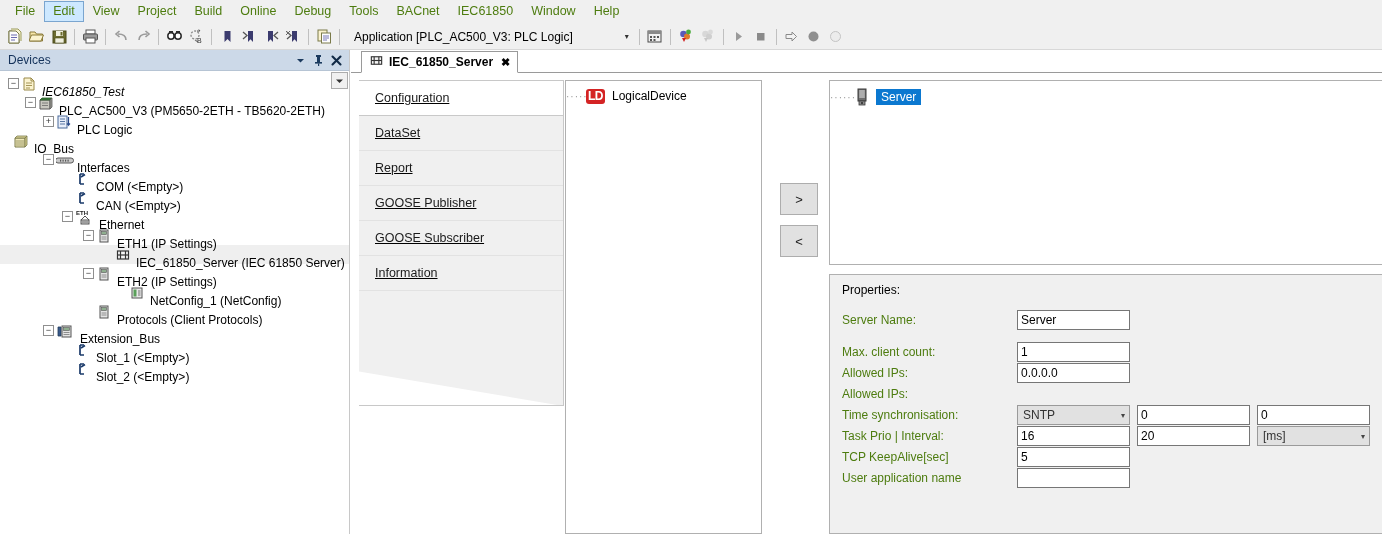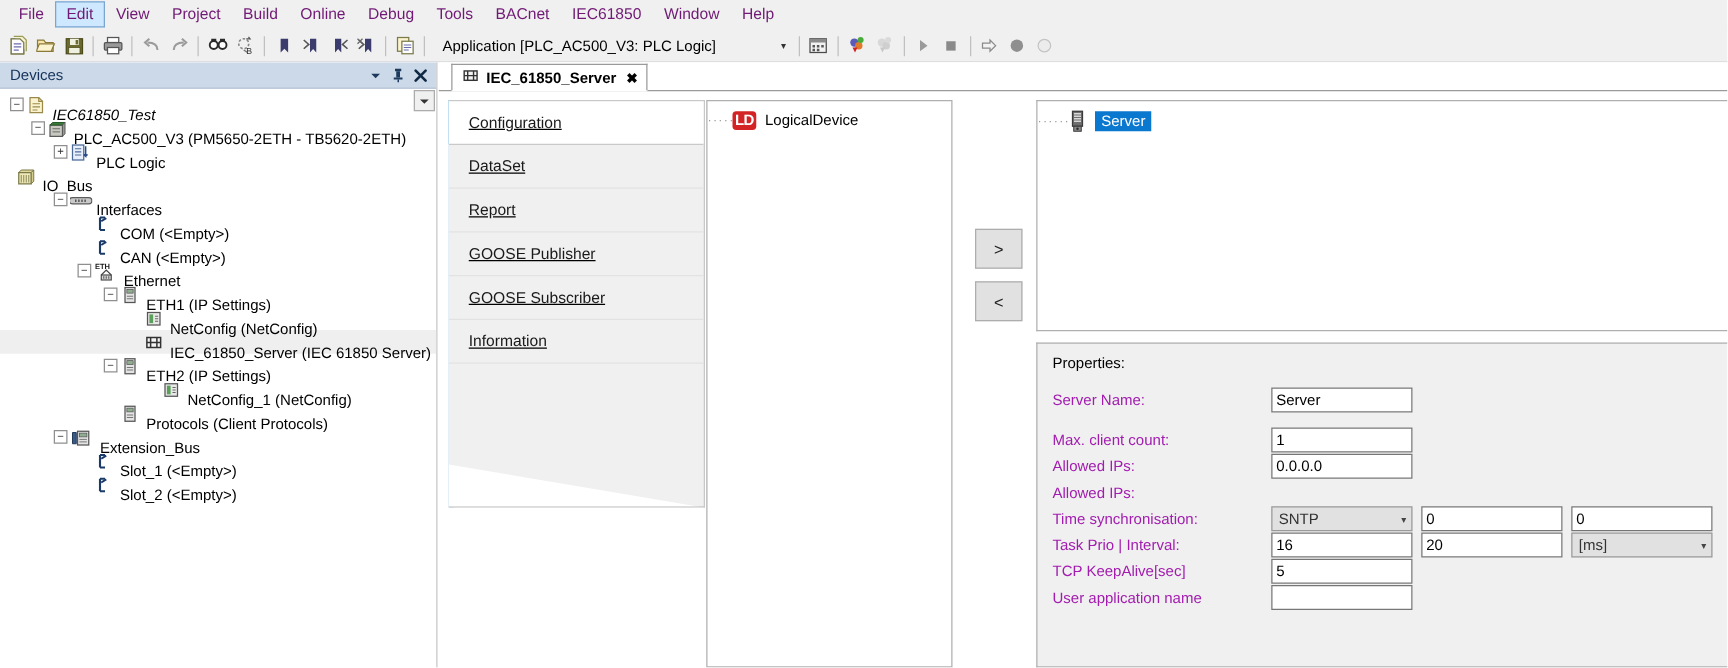--- a/index.html
+++ b/index.html
@@ -18,21 +18,21 @@
     height: 24px;
     background: #f0f0f0;
     display: flex;
     align-items: center;
     padding-left: 6px;
     border-bottom: 1px solid #f0f0f0;
   }
   .menu-item {
     padding: 3px 9px;
     font-size: 12.5px;
-    color: #701a75;
+    color: #4d7c0f;
     line-height: 15px;
     cursor: default;
     white-space: nowrap;
   }
   .menu-item.active {
     background: #cde8ff;
     border: 1px solid #7aa5cf;
     padding: 2px 8px;
   }
 
@@ -310,21 +310,21 @@
   .prow {
     display: flex;
     align-items: center;
     height: 20px;
     margin-bottom: 1px;
   }
   .prow.gap { margin-top: 12px; }
   .plabel {
     width: 175px;
     font-size: 12px;
-    color: #a21caf;
+    color: #4d7c0f;
   }
   .pfield {
     height: 20px;
     background: #ffffff;
     border: 1px solid #767676;
     display: flex;
     align-items: center;
     padding: 0 3px;
     font-size: 12px;
     color: #000;
@@ -681,33 +681,20 @@
           <svg width="16" height="16" viewBox="0 0 16 16">
             <rect x="4" y="2" width="8" height="12" fill="#e4e4e4" stroke="#555" stroke-width="1"></rect>
             <rect x="5.5" y="3.5" width="5" height="3" fill="#8fae8f" stroke="#555" stroke-width="0.6"></rect>
             <line x1="5.5" y1="9" x2="10.5" y2="9" stroke="#777" stroke-width="0.8"></line>
             <line x1="5.5" y1="11" x2="10.5" y2="11" stroke="#777" stroke-width="0.8"></line>
           </svg>
         </span>
         <span class="label">ETH1 (IP Settings)</span>
       </div>
 
-      <div class="tnode" style="padding-left:102px">
-        <span class="exp none"></span>
-        <span class="ticon">
-          <svg width="16" height="16" viewBox="0 0 16 16">
-            <rect x="3" y="3" width="10" height="10" fill="#e8e8e8" stroke="#555" stroke-width="1"></rect>
-            <rect x="4.5" y="4.5" width="3" height="7" fill="#5aa05a"></rect>
-            <line x1="9" y1="6" x2="11.5" y2="6" stroke="#666" stroke-width="0.9"></line>
-            <line x1="9" y1="8" x2="11.5" y2="8" stroke="#666" stroke-width="0.9"></line>
-            <line x1="9" y1="10" x2="11.5" y2="10" stroke="#666" stroke-width="0.9"></line>
-          </svg>
-        </span>
-        <span class="label">NetConfig (NetConfig)</span>
-      </div>
 
       <div class="tnode sel" style="padding-left:102px">
         <span class="exp none"></span>
         <span class="ticon">
           <svg width="16" height="16" viewBox="0 0 16 16">
             <rect x="2.5" y="4" width="11" height="8" fill="#f4f4f4" stroke="#333" stroke-width="1.2"></rect>
             <line x1="2.5" y1="8" x2="13.5" y2="8" stroke="#333" stroke-width="1.2"></line>
             <line x1="5.5" y1="4" x2="5.5" y2="12" stroke="#333" stroke-width="1.2"></line>
             <line x1="10.5" y1="4" x2="10.5" y2="12" stroke="#333" stroke-width="1.2"></line>
           </svg>

